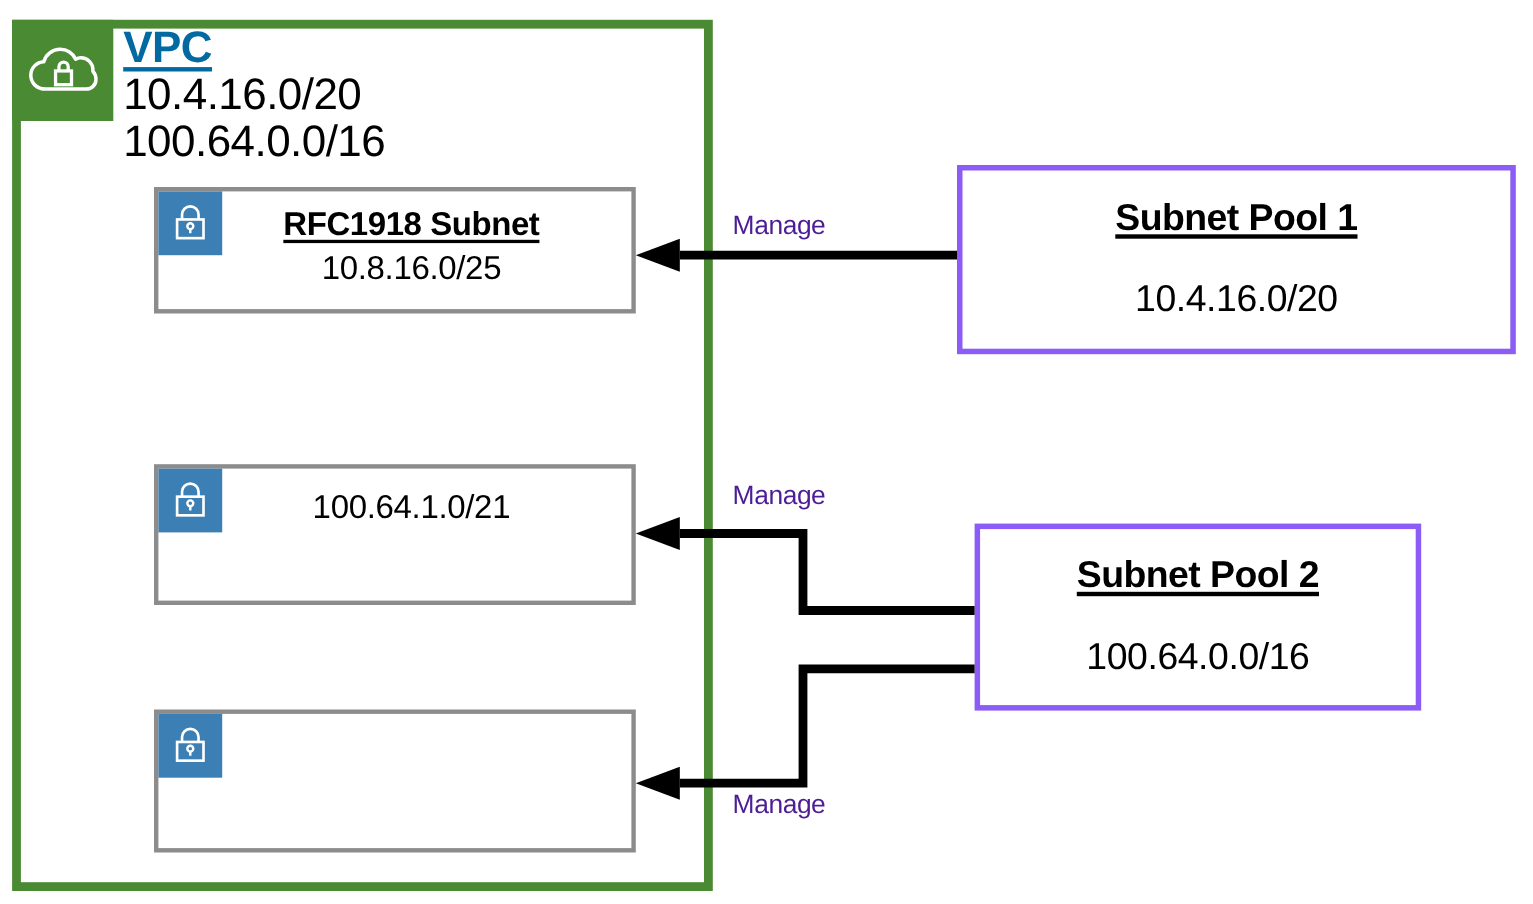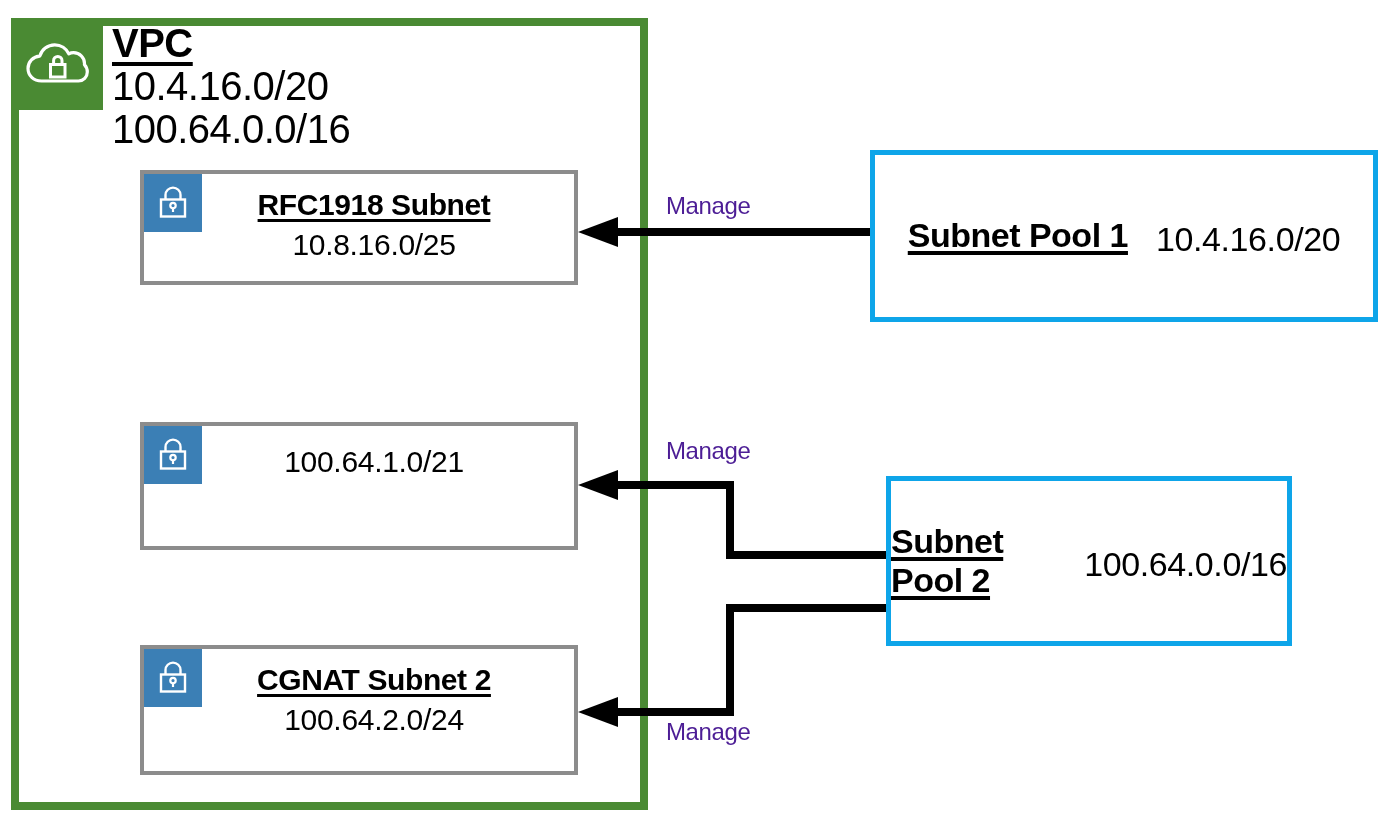--- a/index.html
+++ b/index.html
@@ -44,21 +44,21 @@
   }
   .vpc-title-wrap {
     position: absolute;
     left: 112px;
     top: 22px;
     width: 420px;
   }
   .vpc-title {
     font-size: 40px;
     font-weight: bold;
-    color: #000000;
+    color: #0369a1;
     text-decoration: underline;
     text-decoration-thickness: 4px;
     text-underline-offset: 5px;
     line-height: 1.08;
     letter-spacing: -0.5px;
   }
   .vpc-cidr {
     font-size: 40px;
     font-weight: normal;
     color: #000000;
@@ -107,25 +107,25 @@
     font-weight: normal;
     color: #000000;
     line-height: 1.2;
     letter-spacing: -0.3px;
     margin-top: 4px;
   }
 
   
   .pool-box {
     position: absolute;
-    border: 5px solid #0ea5e9;
+    border: 5px solid #8b5cf6;
     background: #ffffff;
     box-sizing: border-box;
     display: flex;
-    flex-direction: row;
+    flex-direction: column;
     align-items: center;
     justify-content: center;
     gap: 28px;
   }
   .pool-name {
     font-size: 34px;
     font-weight: bold;
     color: #000000;
     text-decoration: underline;
     text-decoration-thickness: 4px;
@@ -211,24 +211,20 @@
 
   <div class="subnet-box" style="left:140px; top:645px; width:438px; height:130px;">
     <div class="subnet-icon">
       <svg width="34" height="36" viewBox="0 0 34 36" aria-hidden="true">
         <rect x="5" y="14.5" width="24" height="17" fill="none" stroke="#ffffff" stroke-width="2.4"></rect>
         <path d="M9.5 14.5 L9.5 10 C9.5 5.9 12.9 2.6 17 2.6 C21.1 2.6 24.5 5.9 24.5 10 L24.5 14.5" fill="none" stroke="#ffffff" stroke-width="2.4"></path>
         <circle cx="17" cy="20.6" r="2.7" fill="none" stroke="#ffffff" stroke-width="2.2"></circle>
         <line x1="17" y1="22.6" x2="17" y2="27" stroke="#ffffff" stroke-width="2.2"></line>
       </svg>
     </div>
-    <div class="subnet-text">
-      <div class="subnet-name">CGNAT Subnet 2</div>
-      <div class="subnet-cidr">100.64.2.0/24</div>
-    </div>
   </div>
 
   <div class="pool-box" style="left:870px; top:150px; width:508px; height:172px;">
     <div class="pool-name">Subnet Pool 1</div>
     <div class="pool-cidr">10.4.16.0/20</div>
   </div>
 
   <div class="pool-box" style="left:886px; top:476px; width:406px; height:170px;">
     <div class="pool-name">Subnet Pool 2</div>
     <div class="pool-cidr">100.64.0.0/16</div>

